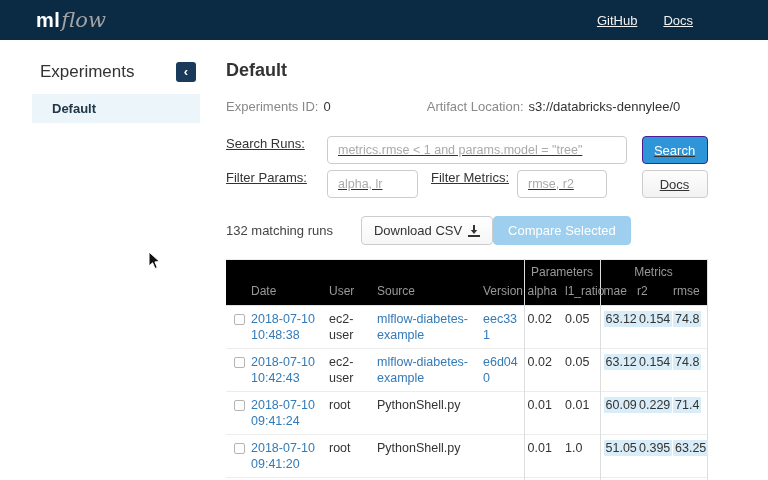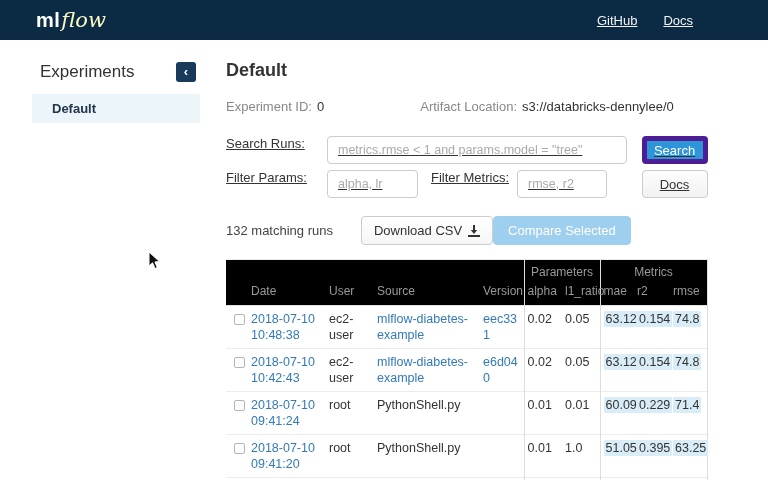--- a/index.html
+++ b/index.html
@@ -4,21 +4,21 @@
 <style>
   * { margin:0; padding:0; box-sizing:border-box; }
   html,body { background:#fff; }
   body { font-family:"Liberation Sans","DejaVu Sans",sans-serif; color:#333; }
   .screen { position:relative; width:768px; height:480px; background:#fff; overflow:hidden; }
 
   
   .navbar { height:40px; background:#0b2b45; display:flex; align-items:center; padding:0 75px 0 36px; }
   .logo { display:flex; align-items:baseline; cursor:pointer; }
   .logo-ml { color:#fff; font-weight:bold; font-size:20px; letter-spacing:0.5px; }
-  .logo-flow { color:#fef9c3; font-family:"DejaVu Serif",serif; font-style:italic; font-size:21px; margin-left:1px; }
+  .logo-flow { color:#a3a3a3; font-family:"DejaVu Serif",serif; font-style:italic; font-size:21px; margin-left:1px; }
   .nav-links { margin-left:auto; display:flex; gap:26px; }
   .nav-link { color:#f2f2f2; font-size:13px; cursor:pointer;text-decoration:underline; }
 
   .content { display:flex; }
 
   
   .sidebar { width:226px; flex:none; padding-top:22px; }
   .sidebar-head { display:flex; align-items:center; justify-content:space-between; padding:0 30px 0 40px; }
   .sidebar-title { font-size:17px; font-weight:normal; color:#333; }
   .collapse-btn { width:20px; height:20px; background:#1a3a5c; border:none; border-radius:3px; color:#fff; font-size:13px; font-weight:bold; line-height:18px; text-align:center; cursor:pointer; }
@@ -37,21 +37,21 @@
   .form-row { display:flex; margin-top:6px;text-decoration:underline; }
   .form-row.first { margin-top:22px; }
   .form-label { flex:none; width:101px; font-size:13px; color:#333; }
   .inline-label { flex:none; font-size:13px; color:#333; margin:0 8px 0 13px; }
   .txt { height:28px; border:1px solid #ccc; border-radius:4px; padding:0 10px; font-size:12.5px; color:#333; font-family:inherit; }
   .txt::placeholder { color:#aaa; }
   .txt-search { width:300px; }
   .txt-small { width:91px; }
   .txt-small2 { width:90px; }
   .btn { font-family:inherit; font-size:13px; border-radius:4px; cursor:pointer; }
-  .btn-search { margin-left:auto; width:66px; height:28px; background:#2e95d8; border:5px solid #4c1d95; color:#fff; }
+  .btn-search { margin-left:auto; width:66px; height:28px; background:#2e95d8; border:1px solid #4c1d95; color:#fff; }
   .btn-clear { margin-left:auto; width:66px; height:28px; background:linear-gradient(#fdfdfd,#f2f2f2); border:1px solid #ccc; color:#333; }
 
   
   .actions-row { display:flex; align-items:center; margin-top:18px; }
   .matching { font-size:13px; color:#444; margin-right:16px; }
   .btn-compare { height:29px; padding:0 14px; background:#9ecfee; border:1px solid #9ecfee; color:#fff; cursor:default; }
   .btn-download { height:29px; padding:0 12px; margin-left:12px; background:linear-gradient(#ffffff,#f6f6f6); border:1px solid #ccc; color:#333; display:flex; align-items:center; gap:6px; }
 
   
   table.runs { margin-top:14px; border-collapse:collapse; table-layout:fixed; width:481px; font-size:12.5px; }
@@ -100,21 +100,21 @@
       </div>
       <div class="sidebar-item">Default</div>
     </aside>
 
     <main class="main">
 
       <h1 class="page-title">Default</h1>
 
       <div class="meta-row">
         <div class="meta-pair">
-          <span class="meta-label">Experiment ID:</span>
+          <span class="meta-label">Experiments ID:</span>
           <span class="meta-value">0</span>
         </div>
         <div class="meta-pair">
           <span class="meta-label">Artifact Location:</span>
           <span class="meta-value">s3://databricks-dennylee/0</span>
         </div>
       </div>
 
       <div class="form-row first">
         <label class="form-label">Search Runs:</label>

